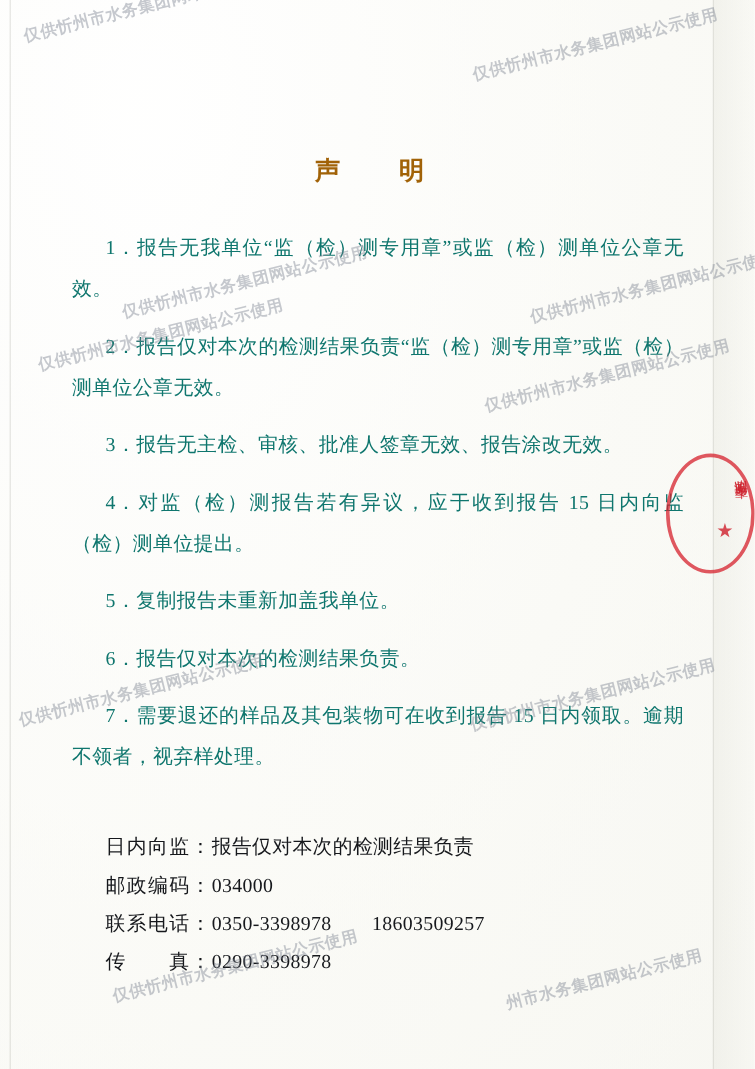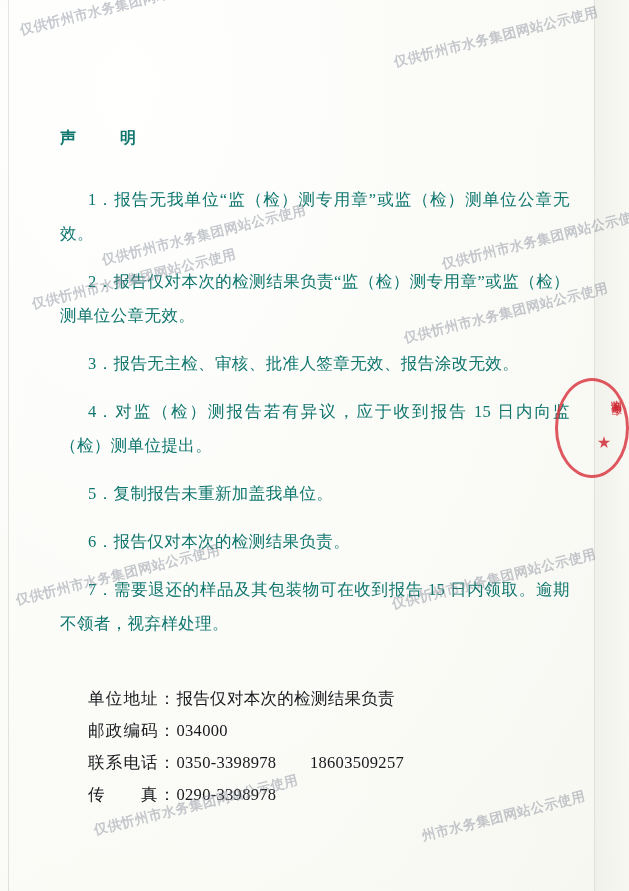--- a/index.html
+++ b/index.html
@@ -46,27 +46,27 @@
   }
 
   
   #content {
     position: absolute;
     left: 60px;
     top: 128px;
     width: 510px;
   }
   #doc-title {
-    text-align: left;
-    font-size: 16px;
+    text-align: center;
+    font-size: 21px;
     font-weight: bold;
     letter-spacing: 14px;
     margin: 0 0 34px 0;
     font-family: "DejaVu Serif", "Liberation Serif", serif;
-    color: #0f766e;
+    color: #a16207;
   }
   .clause {
     font-size: 16.5px;
     line-height: 34px;
     margin: 0 0 14px 0;
     text-indent: 0;
     text-align: justify;
     letter-spacing: 0.4px;
     color: #0f766e;
   }
@@ -182,21 +182,21 @@
 
     <p class="clause">
       <span class="num">6．</span><span>报告仅对本次的检测结果负责。</span>
     </p>
 
     <p class="clause">
       <span class="num">7．</span><span>需要退还的样品及其包装物可在收到报告 15 日内领取。逾期不领者，视弃样处理。</span>
     </p>
 
     <div id="contact">
-      <div class="contact-line"><span class="label">单位地址：</span><span class="value">报告仅对本次的检测结果负责</span></div>
+      <div class="contact-line"><span class="label">日内向监：</span><span class="value">报告仅对本次的检测结果负责</span></div>
       <div class="contact-line"><span class="label">邮政编码：</span><span class="value">034000</span></div>
       <div class="contact-line"><span class="label">联系电话：</span><span class="value">0350-3398978　　18603509257</span></div>
       <div class="contact-line"><span class="label">传　　真：</span><span class="value">0290-3398978</span></div>
     </div>
 
   </div>
 
   <div id="seal">
     <div class="seal-arc"></div>
     <div class="seal-text">监测专用章</div>

